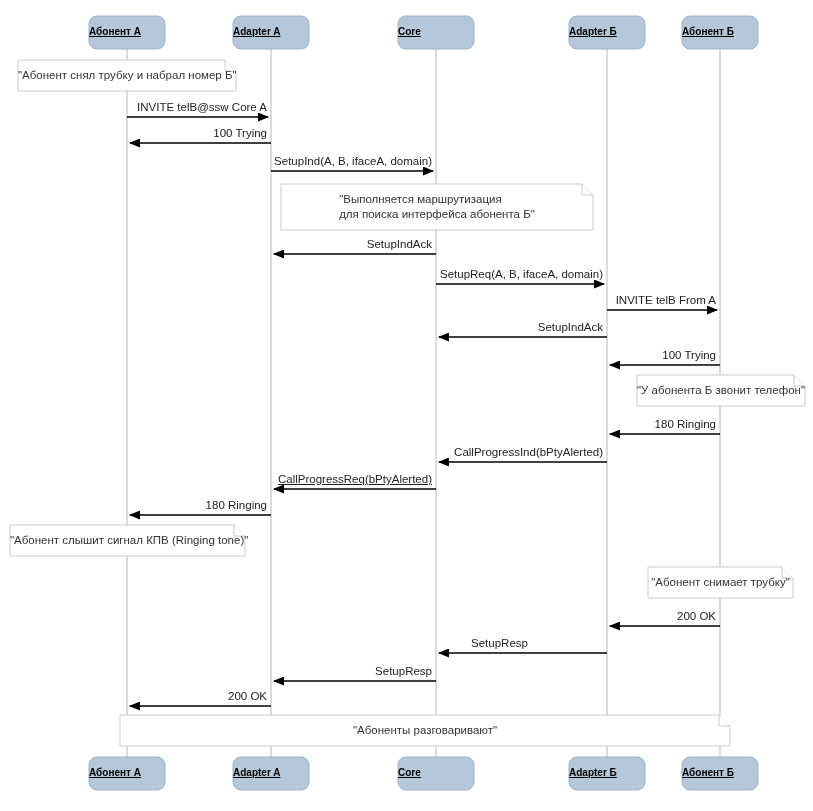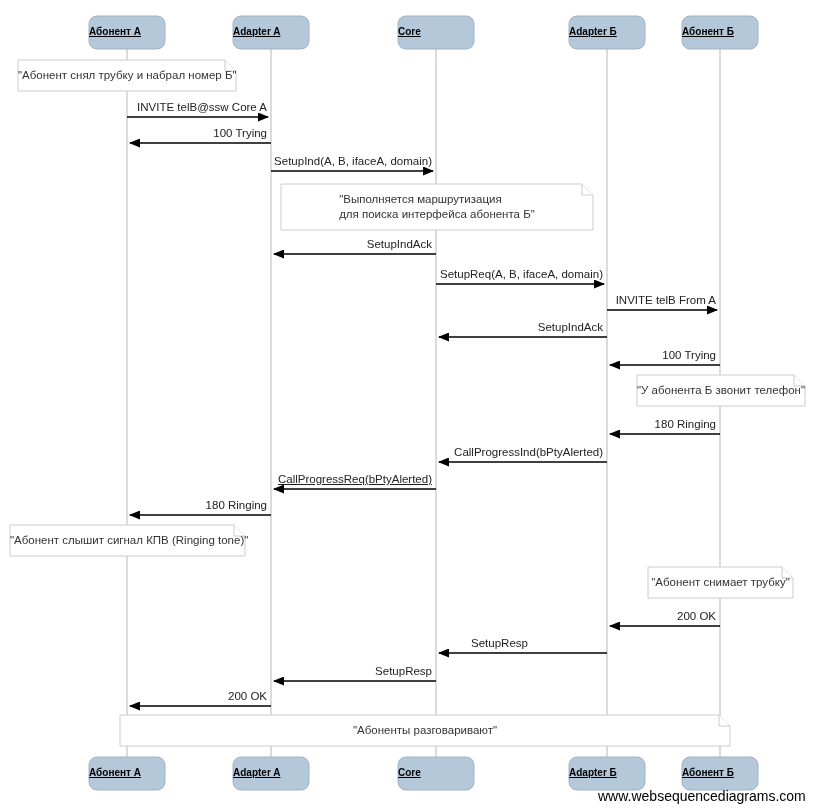--- a/index.html
+++ b/index.html
@@ -185,14 +185,13 @@
       <div class="msg-label right-aligned" style="left: 567px; width: 149px; top: 418px;">180 Ringing</div>
       <div class="msg-label right-aligned" style="left: 396px; width: 207px; top: 446px;">CallProgressInd(bPtyAlerted)</div>
       <div class="msg-label right-aligned" style="left: 231px; width: 201px; top: 473px; text-decoration: underline;">CallProgressReq(bPtyAlerted)</div>
       <div class="msg-label right-aligned" style="left: 87px; width: 180px; top: 499px;">180 Ringing</div>
       <div class="msg-label right-aligned" style="left: 567px; width: 149px; top: 610px;">200 OK</div>
       <div class="msg-label right-aligned" style="left: 396px; width: 207px; top: 637px; text-align: center;">SetupResp</div>
       <div class="msg-label right-aligned" style="left: 231px; width: 201px; top: 665px;">SetupResp</div>
       <div class="msg-label right-aligned" style="left: 87px; width: 180px; top: 690px;">200 OK</div>
     </div>
 
-  <div class="footer-text" style="left:598px; top:788px;">www.websequencediagrams.com</div>
 </div>
 
 </body></html>

